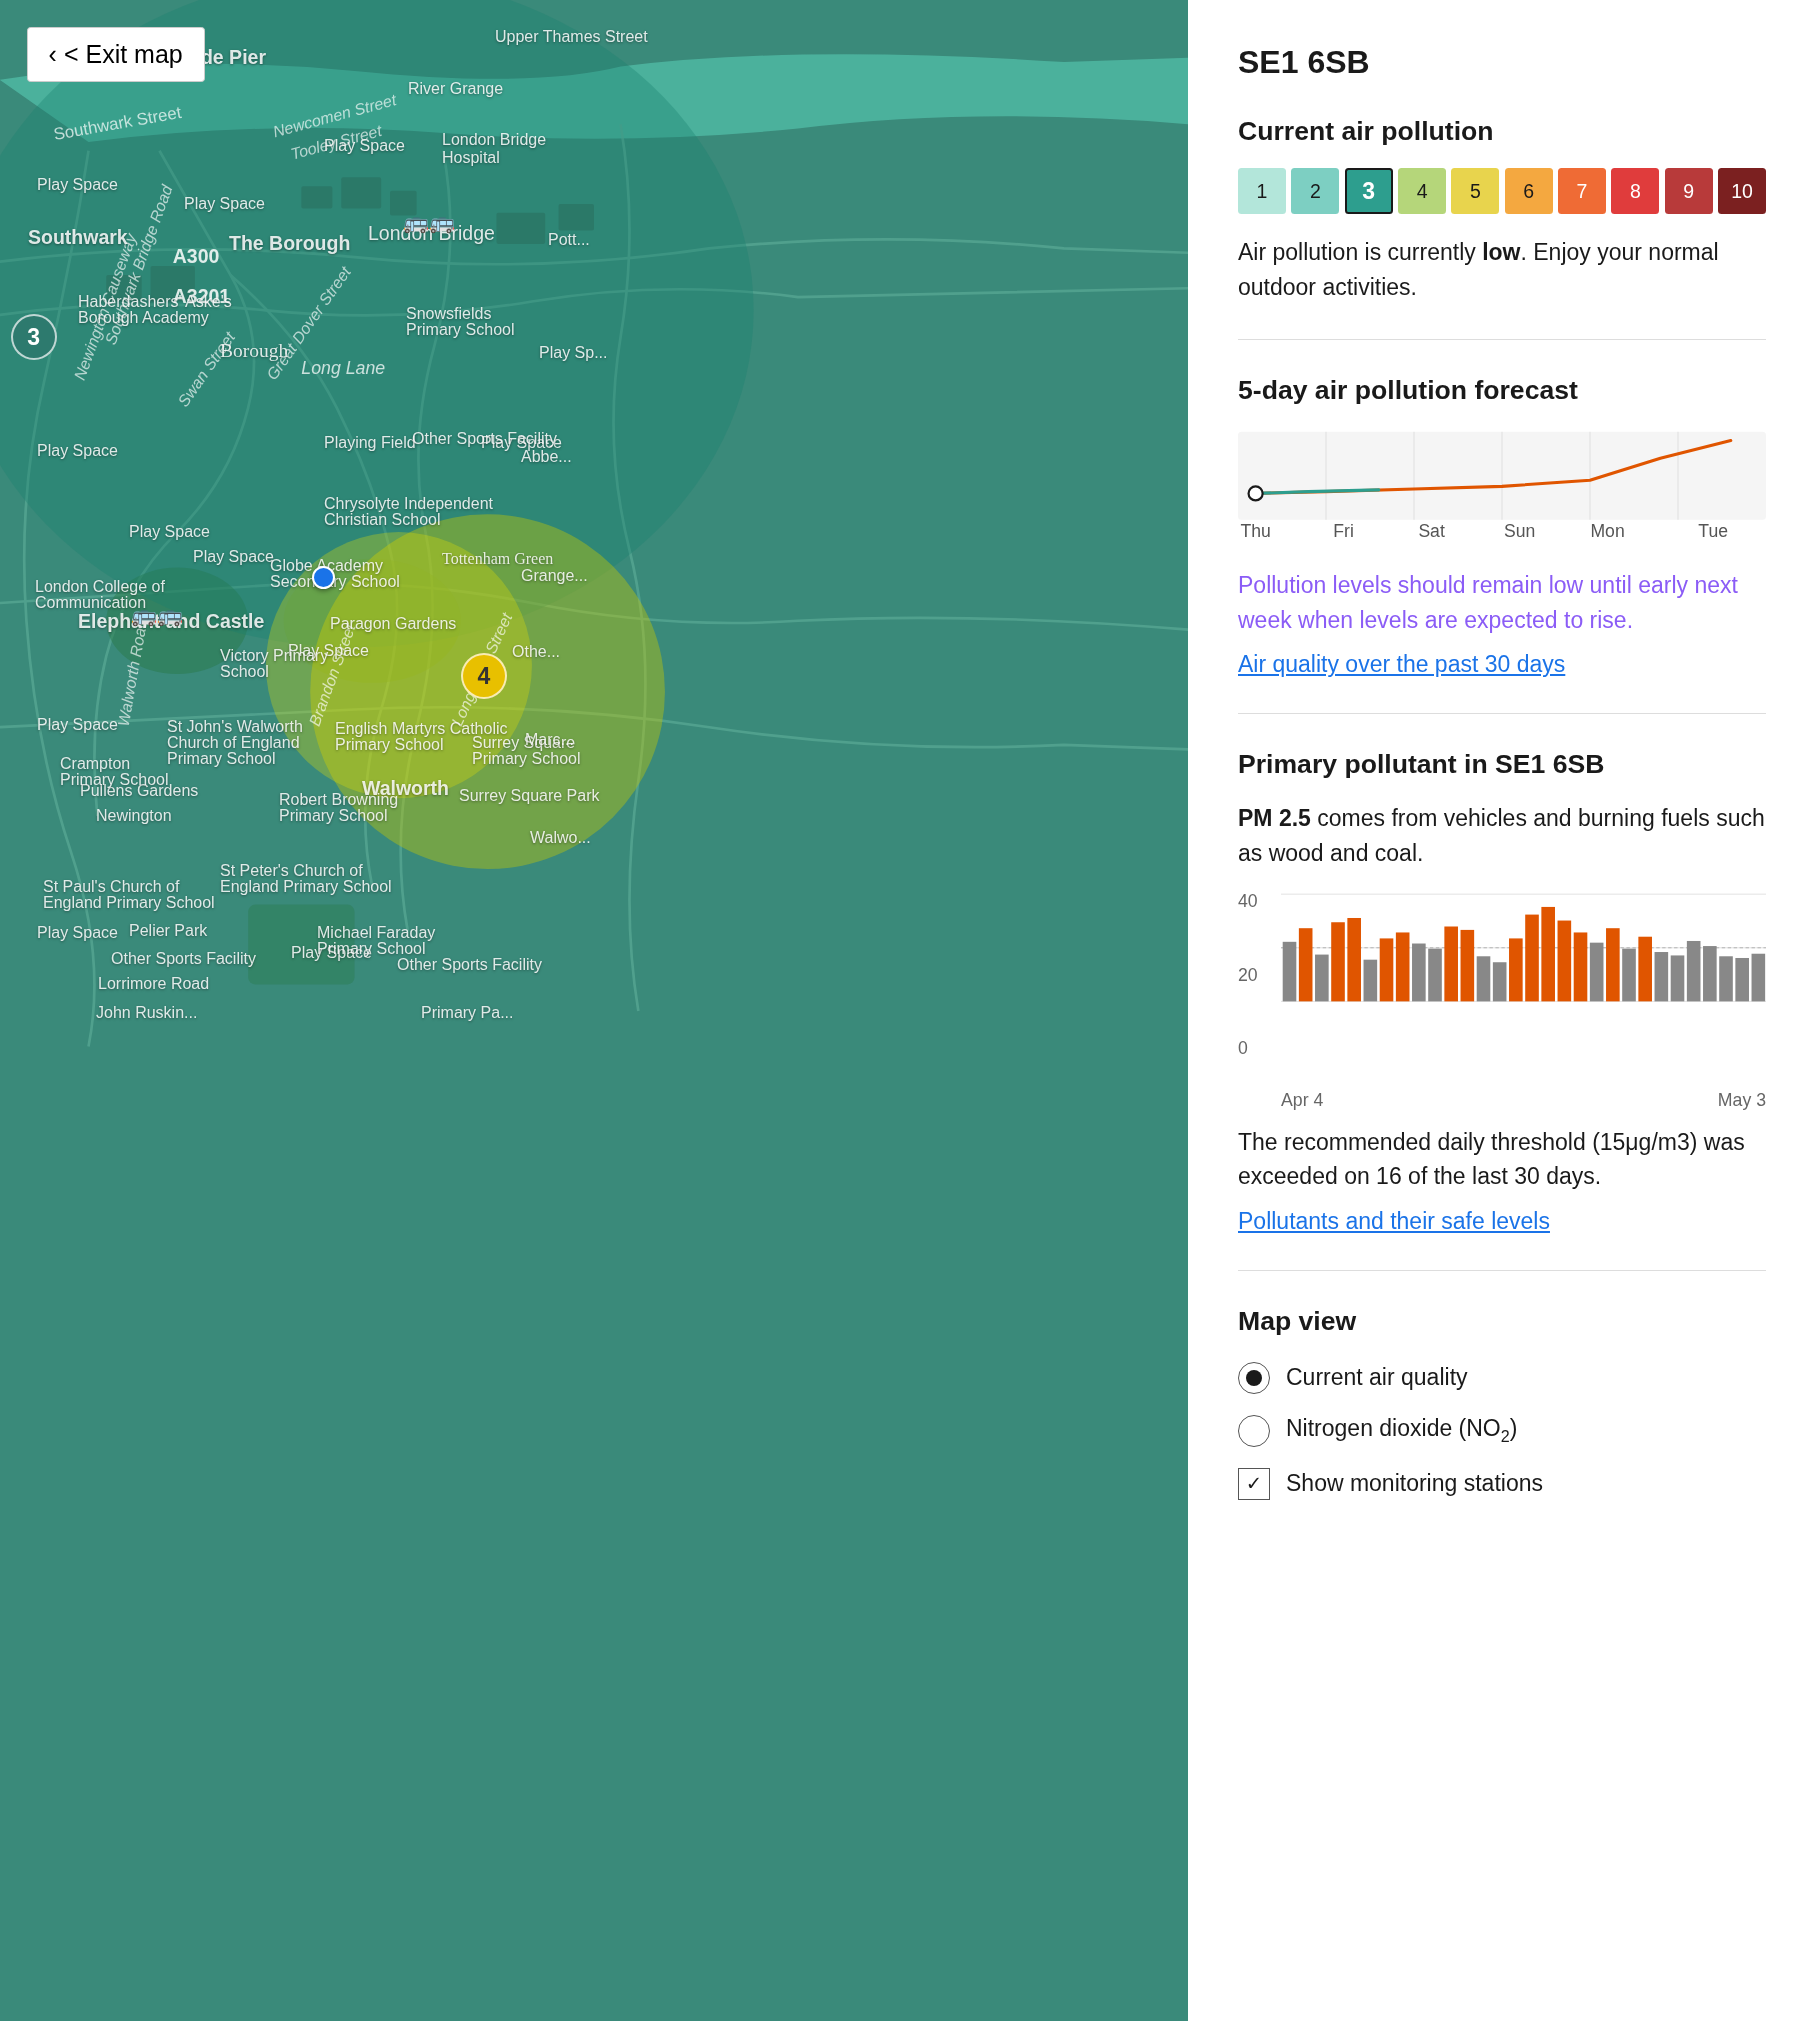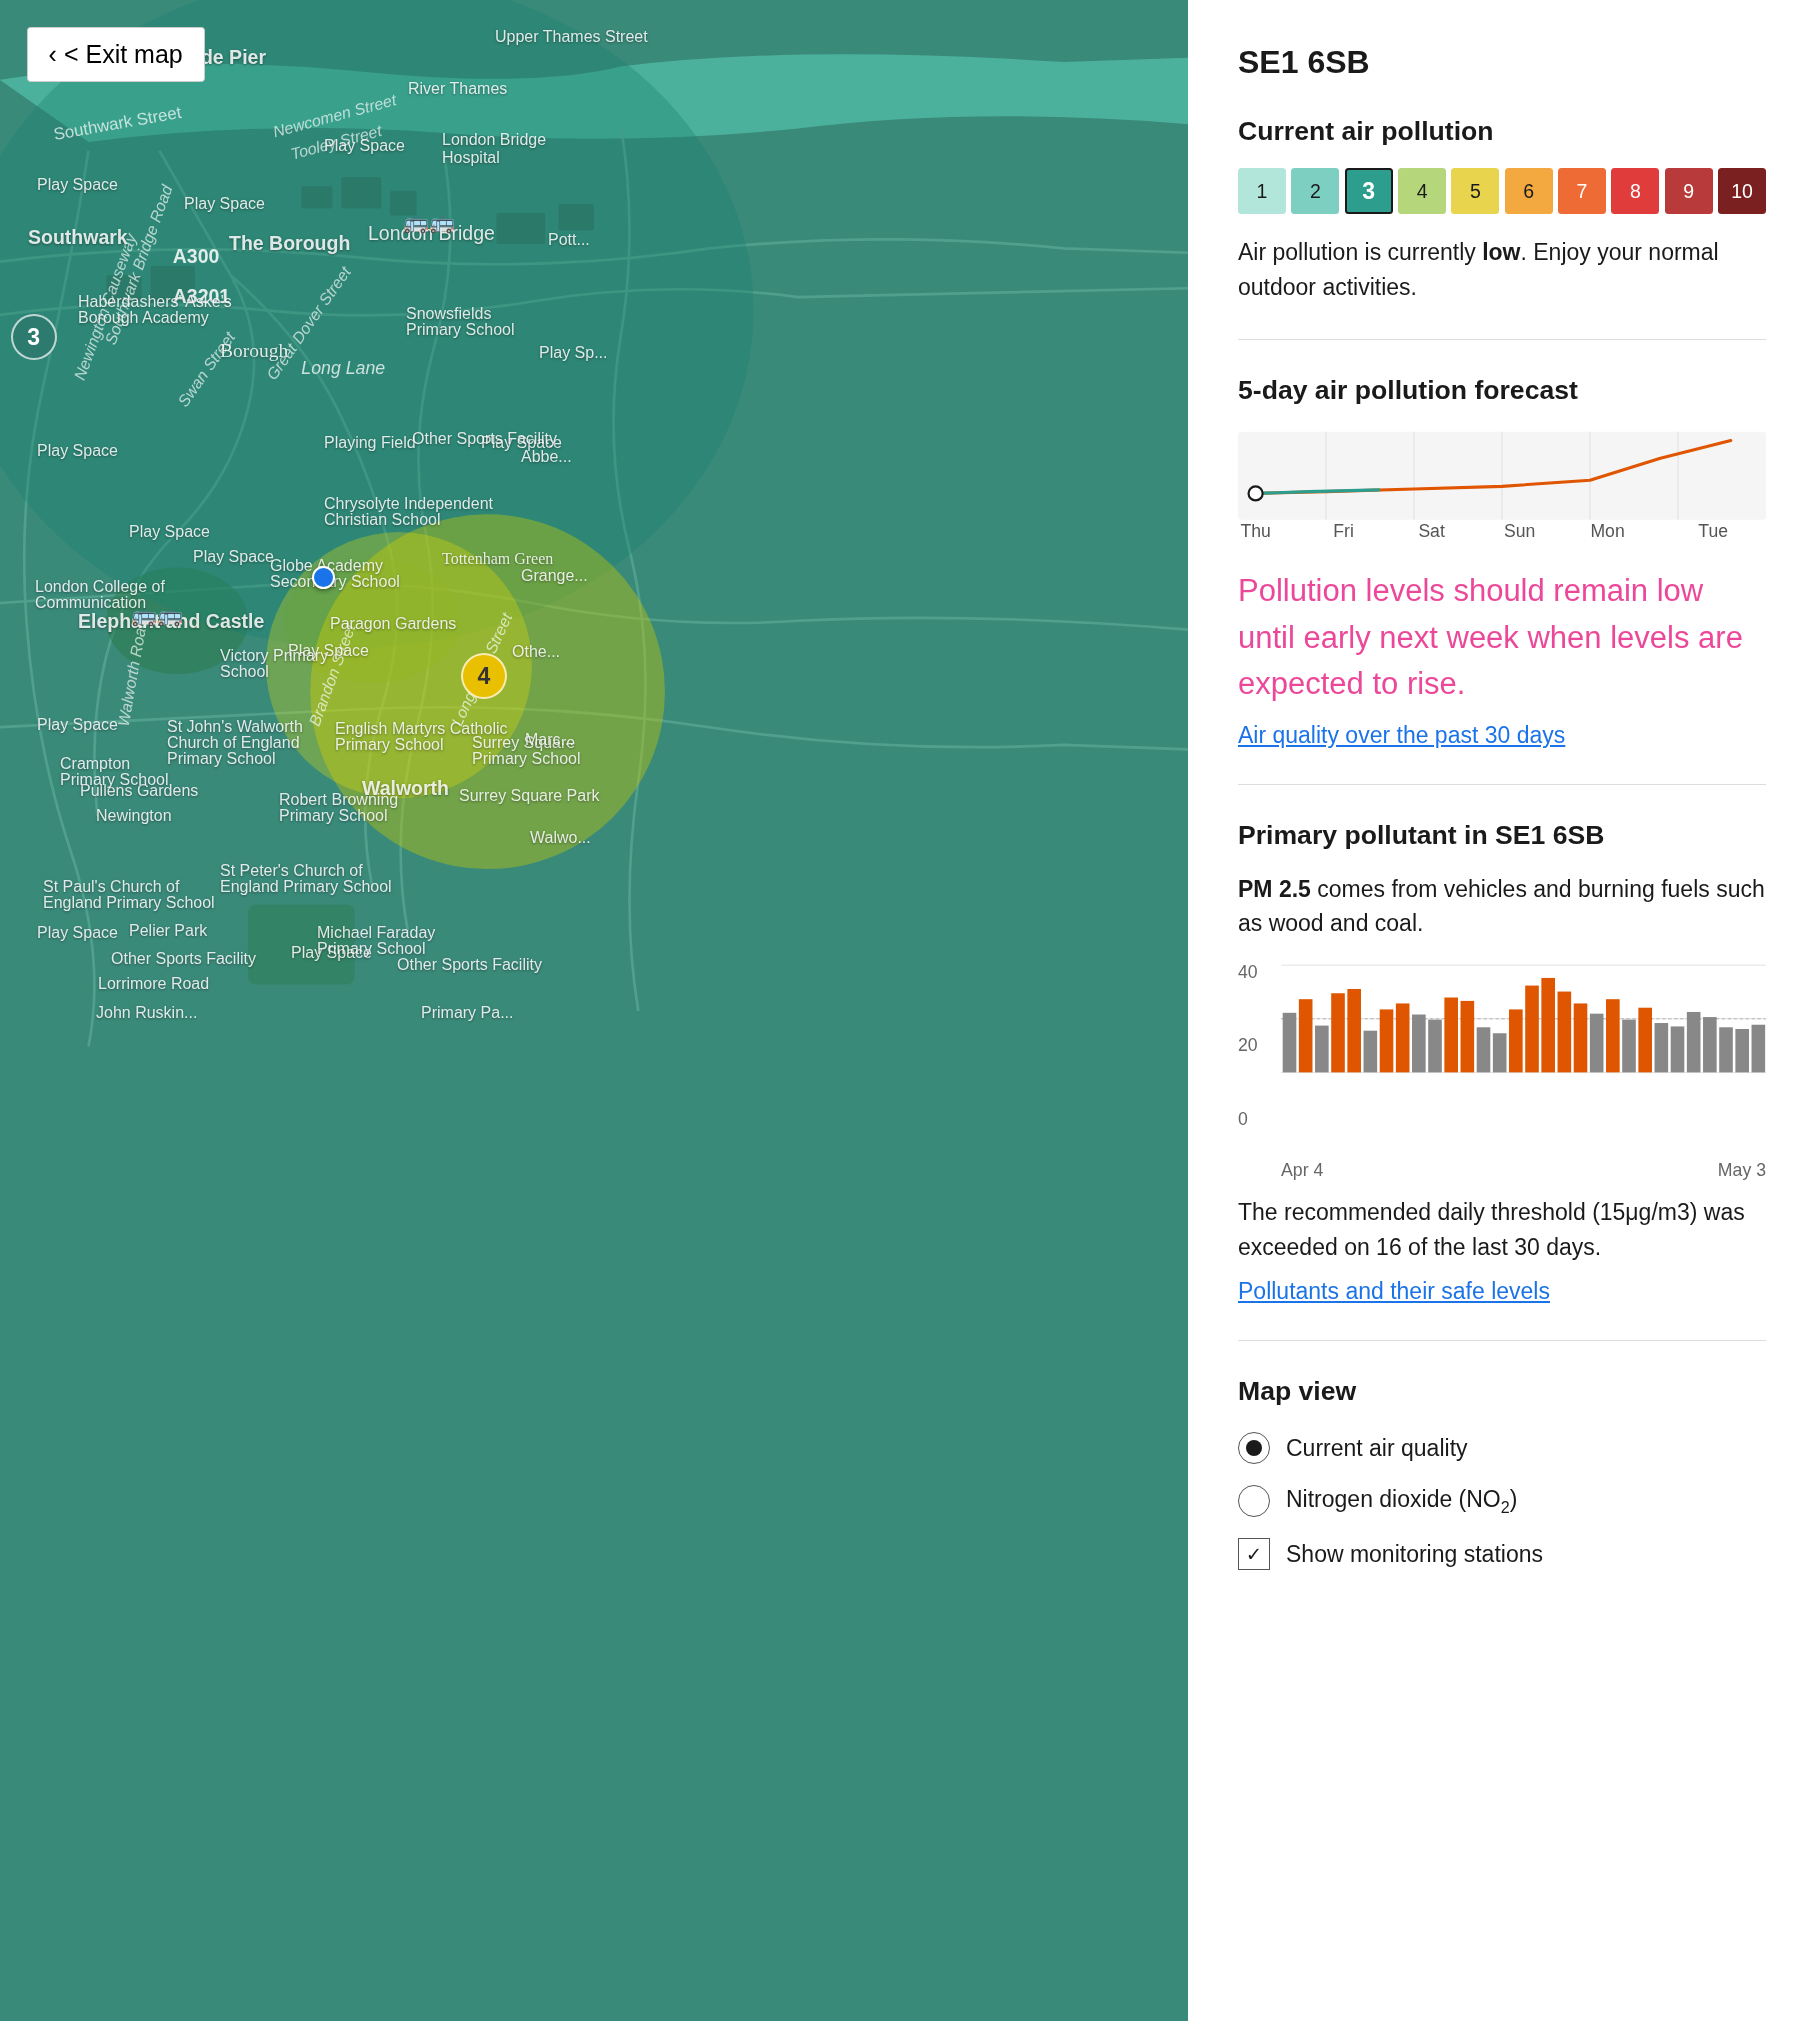--- a/index.html
+++ b/index.html
@@ -149,22 +149,22 @@
     }
 
     
     .forecast-chart {
       width: 100%;
       height: 124px;
       margin-bottom: 14px;
     }
 
     .forecast-description {
-      font-size: 31px;
-      color: #ec4899;
+      font-size: 23px;
+      color: #8b5cf6;
       line-height: 1.5;
       margin-bottom: 14px;
     }
 
     .link {
       color: #1a73e8;
       font-size: 23px;
       text-decoration: underline;
       cursor: pointer;
     }
@@ -324,21 +324,21 @@
     <text x="145" y="820" fill="rgba(255,255,255,0.65)" font-size="18" font-style="italic" font-family="Arial" transform="rotate(-80,145,820)">Walworth Road</text>
     <text x="360" y="820" fill="rgba(255,255,255,0.65)" font-size="18" font-style="italic" font-family="Arial" transform="rotate(-70,360,820)">Brandon Street</text>
     <text x="520" y="820" fill="rgba(255,255,255,0.65)" font-size="18" font-style="italic" font-family="Arial" transform="rotate(-65,520,820)">Longdrove Street</text>
     <text x="330" y="180" fill="rgba(255,255,255,0.65)" font-size="18" font-style="italic" font-family="Arial" transform="rotate(-15,330,180)">Tooley Street</text>
     <text x="310" y="155" fill="rgba(255,255,255,0.65)" font-size="18" font-style="italic" font-family="Arial" transform="rotate(-15,310,155)">Newcomen Street</text>
 
     <text x="62" y="158" fill="rgba(255,255,255,0.7)" font-size="19" font-family="Arial" transform="rotate(-10,62,158)">Southwark Street</text>
   </svg>
 
   <span class="map-label bold" style="top:46px;left:137px;">Bankside Pier</span>
-  <span class="map-label small" style="top:80px;left:408px;">River Thames</span>
+  <span class="map-label small" style="top:80px;left:408px;">River Grange</span>
   <span class="map-label" style="top:222px;left:368px;">London Bridge</span>
   <span class="map-label small" style="top:131px;left:442px;">London Bridge</span>
   <span class="map-label small" style="top:149px;left:442px;">Hospital</span>
   <span class="map-label bold" style="top:232px;left:229px;">The Borough</span>
   <span class="map-label" style="top:340px;left:220px;font-family:Liberation Serif, serif;">Borough</span>
   <span class="map-label bold" style="top:226px;left:28px;">Southwark</span>
   <span class="map-label bold" style="top:610px;left:78px;">Elephant and Castle</span>
   <span class="map-label bold" style="top:777px;left:362px;">Walworth</span>
   <span class="map-label small" style="top:807px;left:96px;">Newington</span>
 

